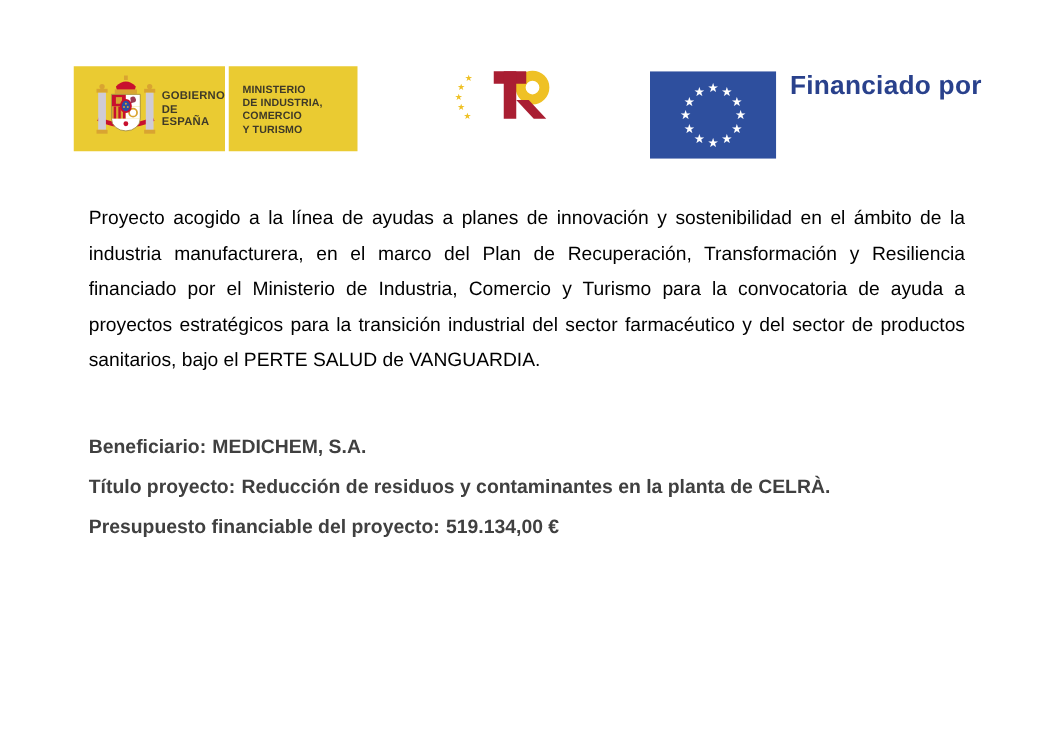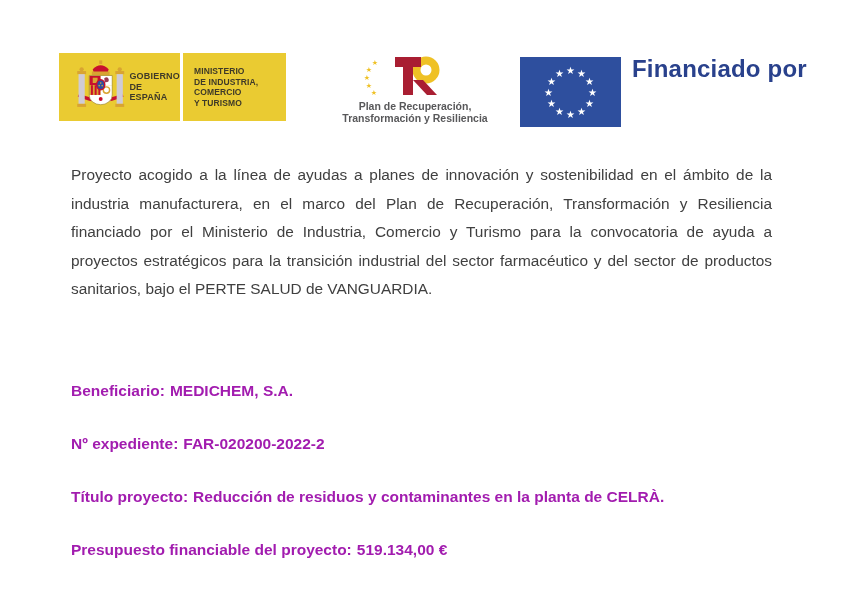--- a/index.html
+++ b/index.html
@@ -24,30 +24,30 @@
 
   
   .prtr-logo { position: absolute; left: 338px; top: 54px; width: 154px; text-align: center; }
   .prtr-logo svg { display: block; margin: 0 auto; }
   .prtr-caption { margin-top: 3px; font-size: 10.5px; font-weight: bold; color: #58585A; line-height: 11.5px; }
 
   
   .eu-logo { position: absolute; left: 520px; top: 57px; display: flex; align-items: flex-start; }
   .eu-flag { display: block; }
   .eu-text { margin-left: 11px; padding-top: 0; }
-  .eu-bold { font-size: 24px; font-weight: bold; color: #29418C; line-height: 23px; letter-spacing: 0.2px; }
+  .eu-bold { font-size: 21px; font-weight: bold; color: #29418C; line-height: 23px; letter-spacing: 0.2px; }
   .eu-ng { font-size: 19.5px; color: #4468B0; line-height: 22px; margin-top: 2px; }
 
   
   .intro {
     position: absolute; left: 71px; top: 161px; width: 701px;
-    font-size: 15.4px; line-height: 28.6px; text-align: justify; color: #404040;
+    font-size: 15.4px; line-height: 28.6px; text-align: justify; color: #000000;
   }
   .details { position: absolute; left: 71px; top: 348px; }
-  .detail-row { font-weight: bold; font-size: 15.5px; line-height: 20px; margin-bottom: 12px; color: #a21caf; margin-top: 33px; }
+  .detail-row { font-weight: bold; font-size: 15.5px; line-height: 20px; margin-bottom: 12px; color: #404040; }
   .detail-row .value { margin-left: 5px; }
 </style>
 </head>
 <body>
 
 <div class="page">
 
   <div class="gov-logo">
     <div class="gov-block gov-block-1">
       <svg class="coat-svg" width="56" height="62" viewBox="0 0 58 62">
@@ -116,24 +116,20 @@
       <text x="24" y="34" font-size="7" fill="#EFC125" text-anchor="middle" font-family="DejaVu Sans">★</text>
       <text x="29" y="41" font-size="7" fill="#EFC125" text-anchor="middle" font-family="DejaVu Sans">★</text>
 
       <circle cx="81" cy="16" r="9.5" stroke="#EFC125" stroke-width="8" fill="none"></circle>
 
       <rect x="50" y="3" width="26" height="10" fill="#A91E32"></rect>
       <rect x="58" y="3" width="10" height="38" fill="#A91E32"></rect>
 
       <polygon points="68,26 78,26 92,41 82,41" fill="#A91E32"></polygon>
     </svg>
-    <div class="prtr-caption">
-      <div>Plan de Recuperación,</div>
-      <div>Transformación y Resiliencia</div>
-    </div>
   </div>
 
   <div class="eu-logo">
     <svg class="eu-flag" width="101" height="70" viewBox="0 0 101 70">
       <rect width="101" height="70" fill="#2E4F9E"></rect>
       <g fill="#FFFFFF" font-size="10" text-anchor="middle" font-family="DejaVu Sans">
         <text x="50.5" y="16.5">★</text>
         <text x="61.5" y="19.5">★</text>
         <text x="69.5" y="27.5">★</text>
         <text x="72.5" y="38.5">★</text>
@@ -152,23 +148,20 @@
     </div>
   </div>
 
   <p class="intro">Proyecto acogido a la línea de ayudas a planes de innovación y sostenibilidad en el ámbito de la industria manufacturera, en el marco del Plan de Recuperación, Transformación y Resiliencia financiado por el Ministerio de Industria, Comercio y Turismo para la convocatoria de ayuda a proyectos estratégicos para la transición industrial del sector farmacéutico y del sector de productos sanitarios, bajo el PERTE SALUD de VANGUARDIA.</p>
 
   <div class="details">
     <div class="detail-row">
       <span class="label">Beneficiario:</span><span class="value">MEDICHEM, S.A.</span>
     </div>
     <div class="detail-row">
-      <span class="label">Nº expediente:</span><span class="value">FAR-020200-2022-2</span>
-    </div>
-    <div class="detail-row">
       <span class="label">Título proyecto:</span><span class="value">Reducción de residuos y contaminantes en la planta de CELRÀ.</span>
     </div>
     <div class="detail-row">
       <span class="label">Presupuesto financiable del proyecto:</span><span class="value">519.134,00 €</span>
     </div>
   </div>
 
 </div>
 
 </body></html>

